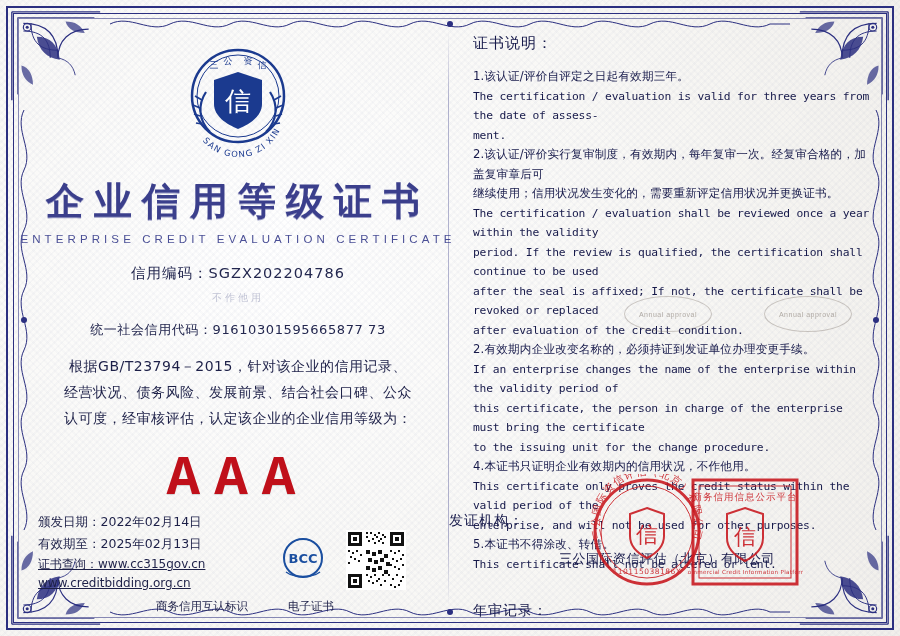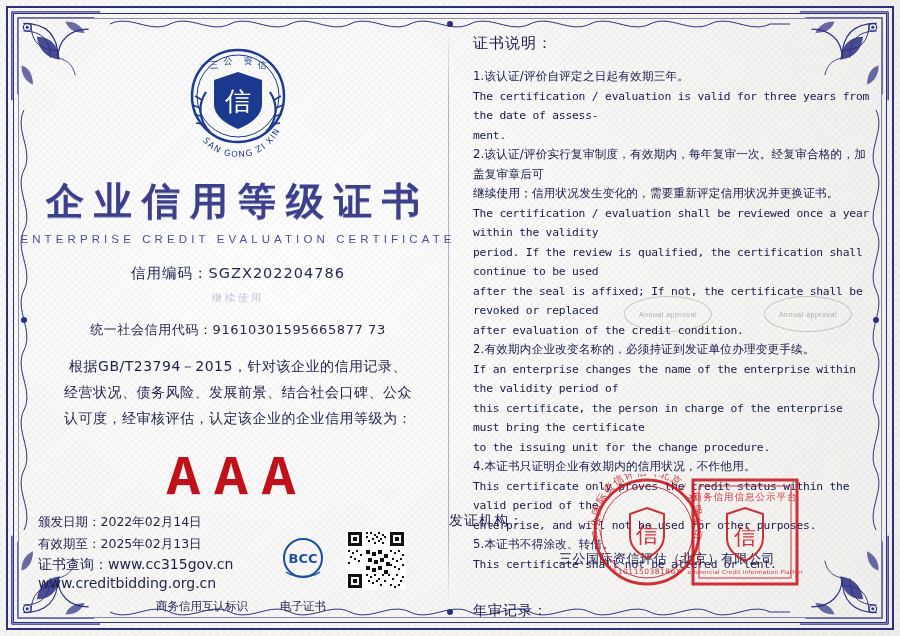--- a/index.html
+++ b/index.html
@@ -104,32 +104,32 @@
     font-family:Liberation Mono, monospace;
     text-shadow:0 1px 1px rgba(0,0,0,0.15);
   }
   
   .lfooter{
     margin-top:auto;width:100%;position:relative;padding-bottom:20px;
   }
   .lf-rows{font-size:12.5px;color:#1d2048;line-height:22px;
     font-family:"DejaVu Sans","Liberation Sans",sans-serif;}
   .lf-rows .row{white-space:nowrap;}
-  .lf-url{font-size:14px;color:#1d2048;line-height:19px;}
+  .lf-url{font-size:12px;color:#1d2048;line-height:19px;text-decoration:underline;}
   .bcc{
     position:absolute;right:108px;bottom:46px;width:54px;height:54px;
   }
   .bcc svg{width:100%;height:100%;}
   .qr{
     position:absolute;right:32px;bottom:44px;width:60px;height:60px;
     background:#fff;
   }
   .qr svg{display:block;width:100%;height:100%;}
   .lf-tags{
-    display:flex;gap:32px;justify-content:flex-start;margin-top:6px;
+    display:flex;gap:40px;justify-content:flex-start;margin-top:6px;
     font-size:11.5px;color:#1d2048;padding-left:118px;
   }
 
   
   .r-title{
     font-size:15px;color:#16194a;letter-spacing:1px;margin-bottom:14px;
     font-family:"DejaVu Sans","Liberation Sans",sans-serif;
   }
   .r-body{font-size:11.6px;line-height:19.5px;color:#16194a;}
   .r-body .cn{
@@ -300,21 +300,21 @@
       </div>
 
       <div class="title-cn">企业信用等级证书</div>
       <div class="title-en">ENTERPRISE CREDIT EVALUATION CERTIFICATE</div>
       <div class="title-rule"></div>
 
       <div class="cert-no">
         <span>信用编码：</span><span>SGZX202204786</span>
       </div>
 
-      <div class="ghost">继续使用</div>
+      <div class="ghost">不作他用</div>
 
       <div class="usci">
         <span>统一社会信用代码：</span><span>91610301595665877 73</span>
       </div>
 
       <div class="para">
         <div>根据GB/T23794－2015，针对该企业的信用记录、</div>
         <div>经营状况、债务风险、发展前景、结合社会口碑、公众</div>
         <div>认可度，经审核评估，认定该企业的企业信用等级为：</div>
       </div>

